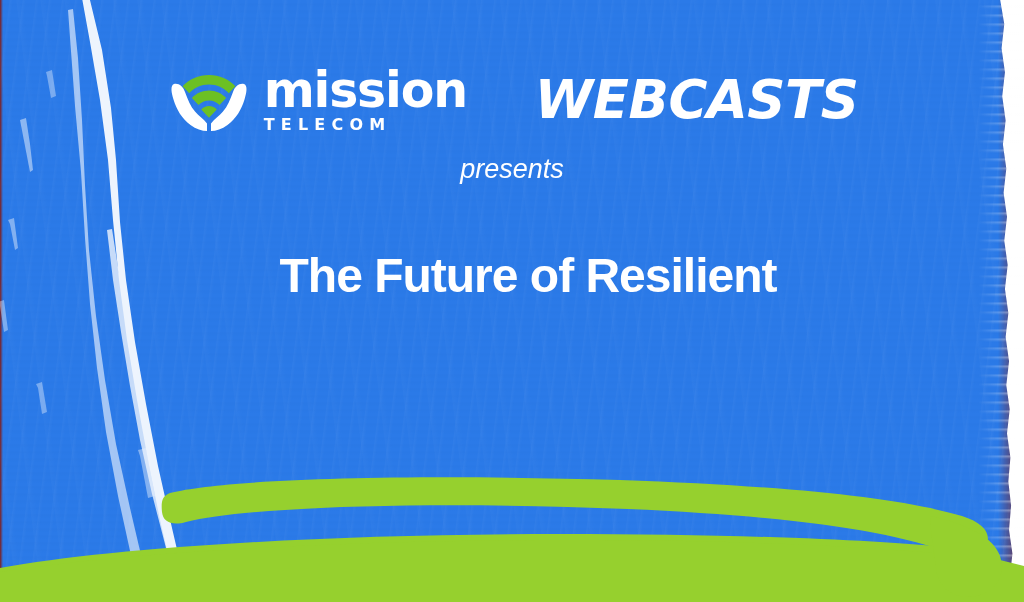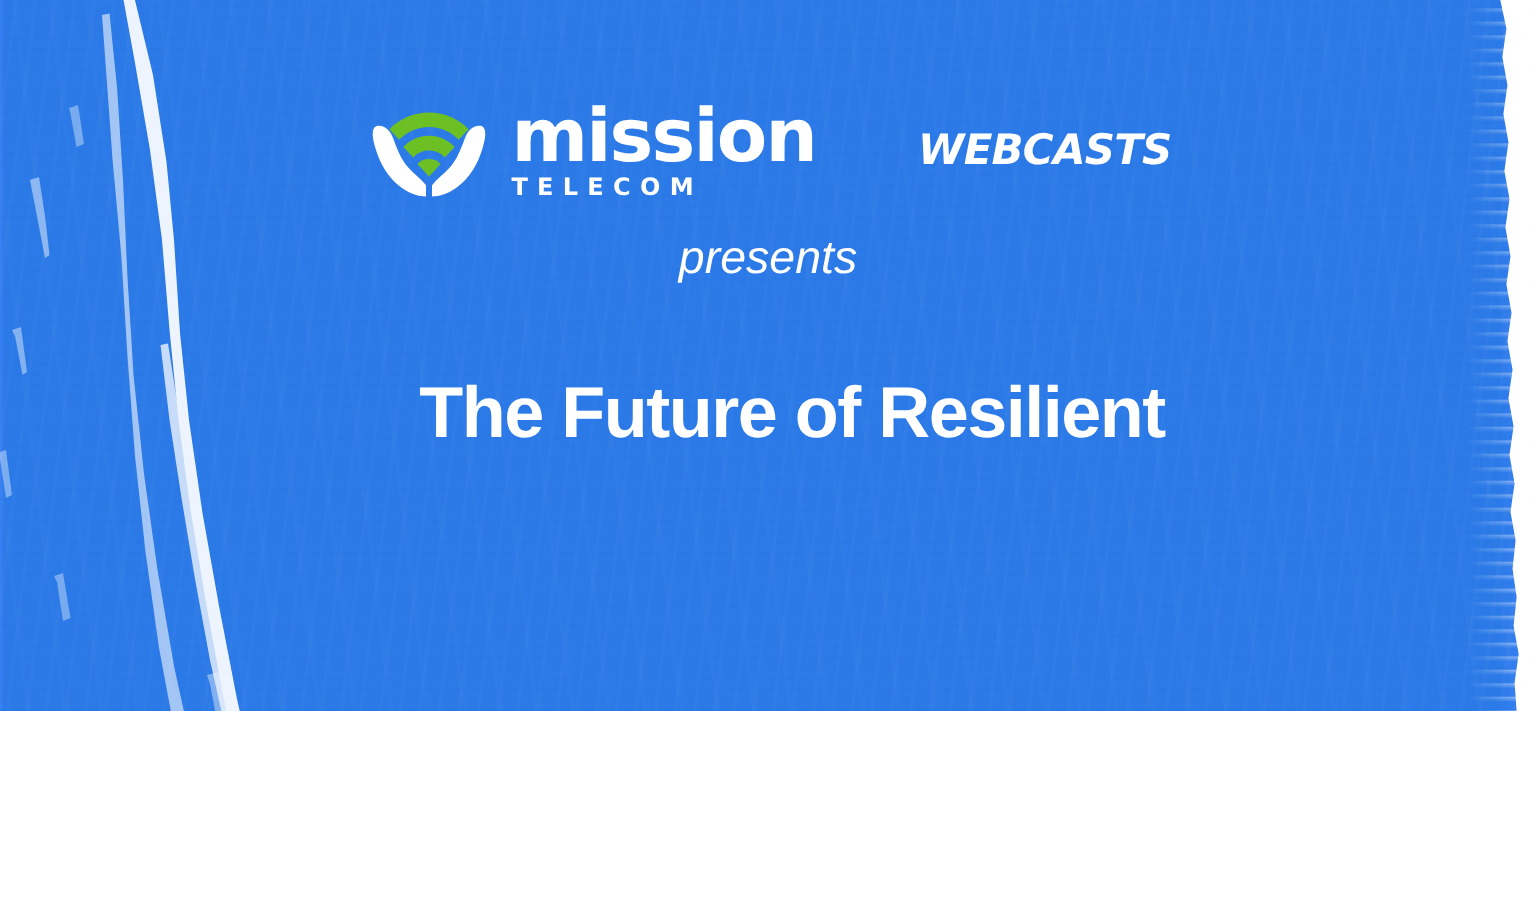--- a/index.html
+++ b/index.html
@@ -7,23 +7,23 @@
     padding: 0;
     background: #ffffff;
   }
   body {
     font-family: "Liberation Sans", sans-serif;
   }
 
   #banner {
     position: relative;
     width: 1024px;
-    height: 474px;
+    height: 602px;
     overflow: hidden;
-    background: #3b82f6;
+    background: #7f1d1d;
   }
 
   
   .paint-bg {
     position: absolute;
     inset: 0;
     background: #2b7ae8;
     -webkit-mask-image:
       linear-gradient(to right, transparent 0px, #000 3px, #000 calc(100% - 26px), transparent 100%);
     mask-image:
@@ -173,37 +173,37 @@
     color: #ffffff;
   }
   .lj-mark {
     font-size: 62px;
     font-weight: 300;
     letter-spacing: -1px;
     line-height: 1;
     font-family: "Liberation Sans", sans-serif;
   }
   .lj-word {
-    font-size: 28px;
+    font-size: 53px;
     font-weight: bold;
     font-style: italic;
     letter-spacing: -0.5px;
     line-height: 1;
     margin-left: 4px;
     font-family: "DejaVu Sans", sans-serif;
   }
 
   .presents {
     position: absolute;
     top: 154px;
     left: 0;
     width: 1024px;
     text-align: center;
     color: #ffffff;
-    font-size: 31px;
+    font-size: 27px;
     font-style: italic;
     font-family: "Liberation Sans", sans-serif;
   }
 
   .title-block {
     position: absolute;
     top: 240px;
     left: 16px;
     width: 1024px;
     text-align: center;

